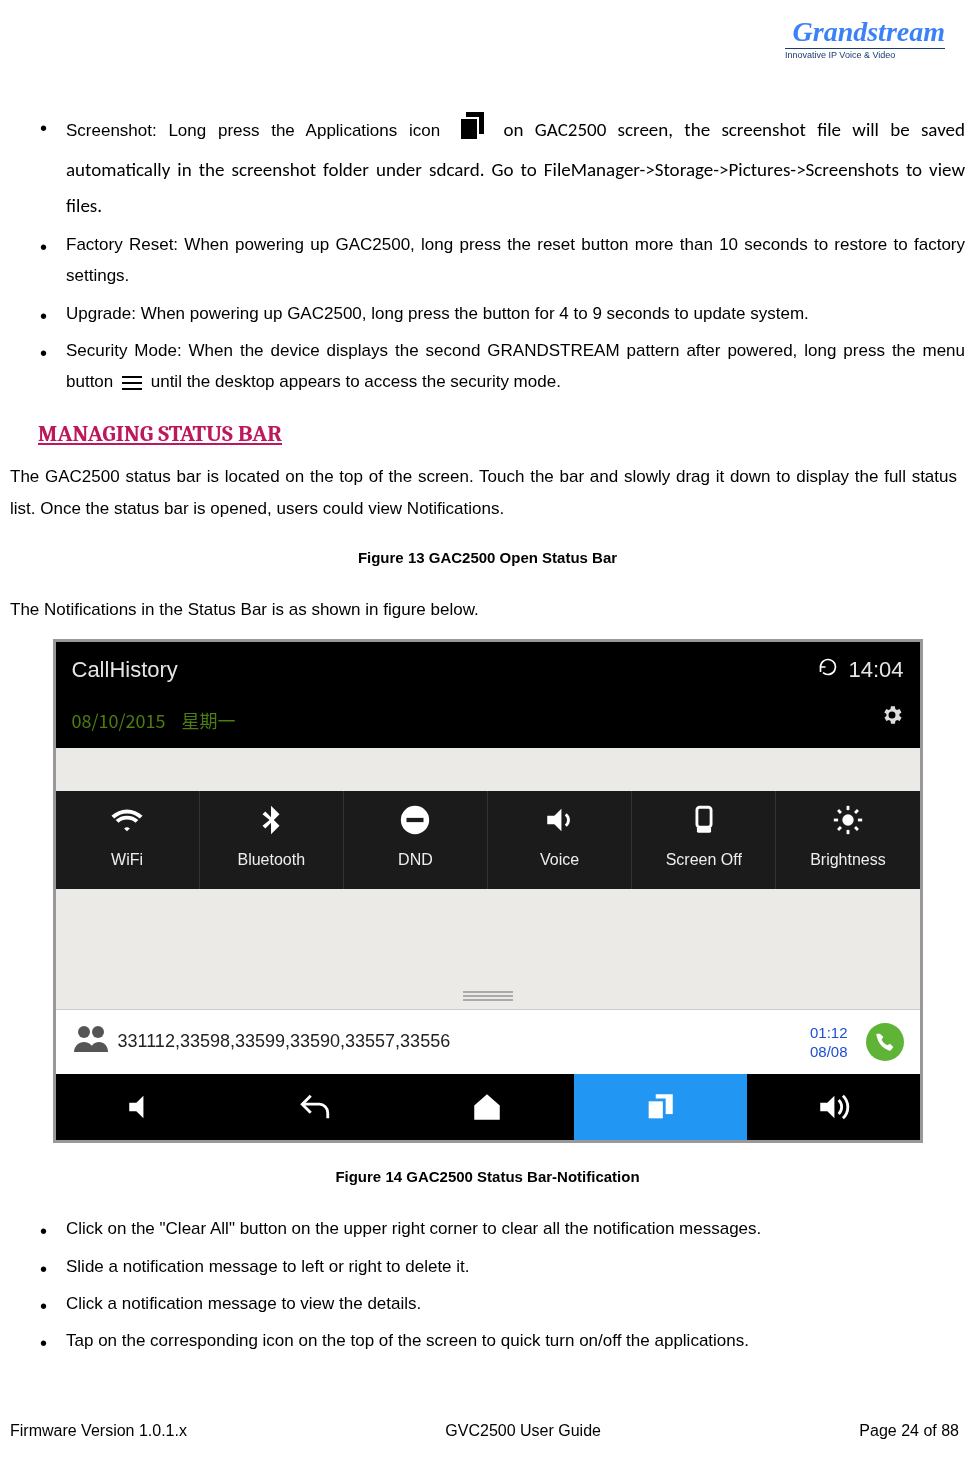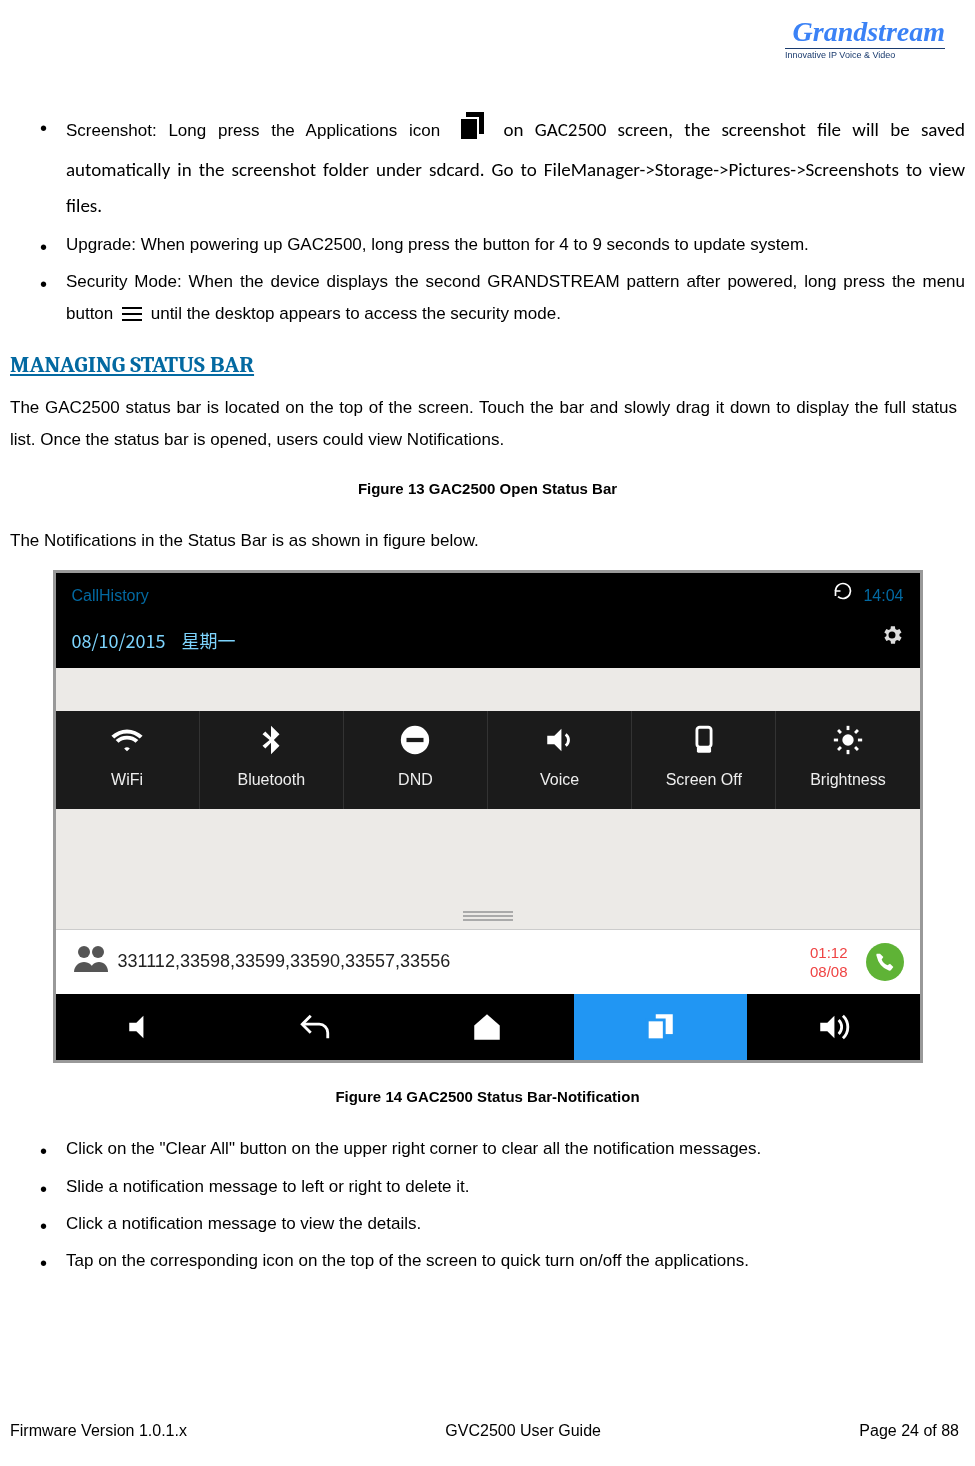--- a/index.html
+++ b/index.html
@@ -61,57 +61,58 @@
   }
   .inline-icon {
     display: inline-block;
     vertical-align: middle;
     margin: 0 4px;
   }
   .apps-icon svg { width: 32px; height: 32px; }
   .menu-icon svg { width: 20px; height: 14px; vertical-align: -2px; }
   .sans-big { font-family: Calibri, Arial, sans-serif; font-size: 19px; }
   h2.section {
-    color: #0369a1;
+    color: #be185d;
     font-family: Cambria, "Times New Roman", serif;
     font-size: 23px;
     font-weight: bold;
     margin-top: 14px;
     margin-bottom: 6px;
     text-decoration: underline;
+    margin-left: 28px;
   }
   .para { text-align: justify; margin: 2px 8px 14px 0; }
   .fig-caption {
     text-align: center;
     font-weight: bold;
     font-size: 15px;
     margin: 20px 0 22px 0;
   }
   
   .shot {
     width: 870px;
     margin: 4px auto 8px auto;
     border: 3px solid #999;
     background: #eceae7;
     font-family: Arial, sans-serif;
   }
   .shot-titlebar {
     background: #000;
-    color: #0369a1;
+    color: #e5e5e5;
     display: flex;
     justify-content: space-between;
     align-items: center;
     padding: 8px 16px;
-    font-size: 16px;
+    font-size: 22px;
   }
   .shot-titlebar .right { display:flex; align-items:center; gap:10px; }
   .shot-titlebar .refresh-icon svg { width:20px; height:20px; }
   .shot-datebar {
     background: #000;
-    color: #7dd3fc;
+    color: #4d7c0f;
     display:flex;
     justify-content: space-between;
     align-items: center;
     padding: 4px 16px 10px 16px;
     font-size: 18px;
     gap: 12px;
   }
   .shot-datebar .date-left { display:flex; gap:16px; align-items:center; font-family: "Microsoft YaHei","Noto Sans CJK SC",Arial,sans-serif;}
   .gear-icon svg { width:24px; height:24px; }
   .quick-row {
@@ -151,21 +152,21 @@
   .notif-row {
     background:#fff;
     display:flex;
     align-items:center;
     padding: 12px 16px;
     gap: 8px;
     border-top:1px solid #ccc;
   }
   .notif-row .group-icon svg { width:38px;height:30px; fill:#555; }
   .notif-row .notif-text { flex:1; font-size:18px; color:#222;}
-  .notif-row .notif-meta { text-align:right; font-size:15px;color:#ef4444; line-height:1.3;margin-left:40px;}
+  .notif-row .notif-meta { text-align:right; font-size:15px;color:#1d4ed8; line-height:1.3;margin-left:40px;}
   .notif-row .call-badge { width:38px;height:38px;border-radius:50%;background:#5fb336;display:flex;align-items:center;justify-content:center;margin-left:10px;}
   .notif-row .call-badge svg{width:20px;height:20px;fill:#fff;}
   .navbar {
     background:#000;
     display:flex;
   }
   .navbar .nv {
     flex:1;
     display:flex;
     align-items:center;
@@ -199,20 +200,21 @@
       <li>
         <span>Screenshot: Long press the Applications icon</span>
         <span class="inline-icon apps-icon">
           <svg viewBox="0 0 32 32">
               <rect x="10" y="2" width="18" height="22" fill="#000"></rect>
               <rect x="4" y="8" width="18" height="22" fill="#000" stroke="#fff" stroke-width="2"></rect>
             </svg>
         </span>
         <span class="sans-big"> on GAC2500 screen, the screenshot file will be saved automatically in the screenshot folder under sdcard. Go to FileManager-&gt;Storage-&gt;Pictures-&gt;Screenshots to view files.</span>
       </li>
+      <li>Factory Reset: When powering up GAC2500, long press the reset button more than 10 seconds to restore to factory settings.</li>
       <li>Upgrade: When powering up GAC2500, long press the button for 4 to 9 seconds to update system.</li>
       <li>
         <span>Security Mode: When the device displays the second GRANDSTREAM pattern after powered, long press the menu button </span>
         <span class="inline-icon menu-icon">
           <svg viewBox="0 0 20 14">
               <rect width="20" height="2" fill="#000"></rect>
               <rect y="6" width="20" height="2" fill="#000"></rect>
               <rect y="12" width="20" height="2" fill="#000"></rect>
             </svg>
         </span>

